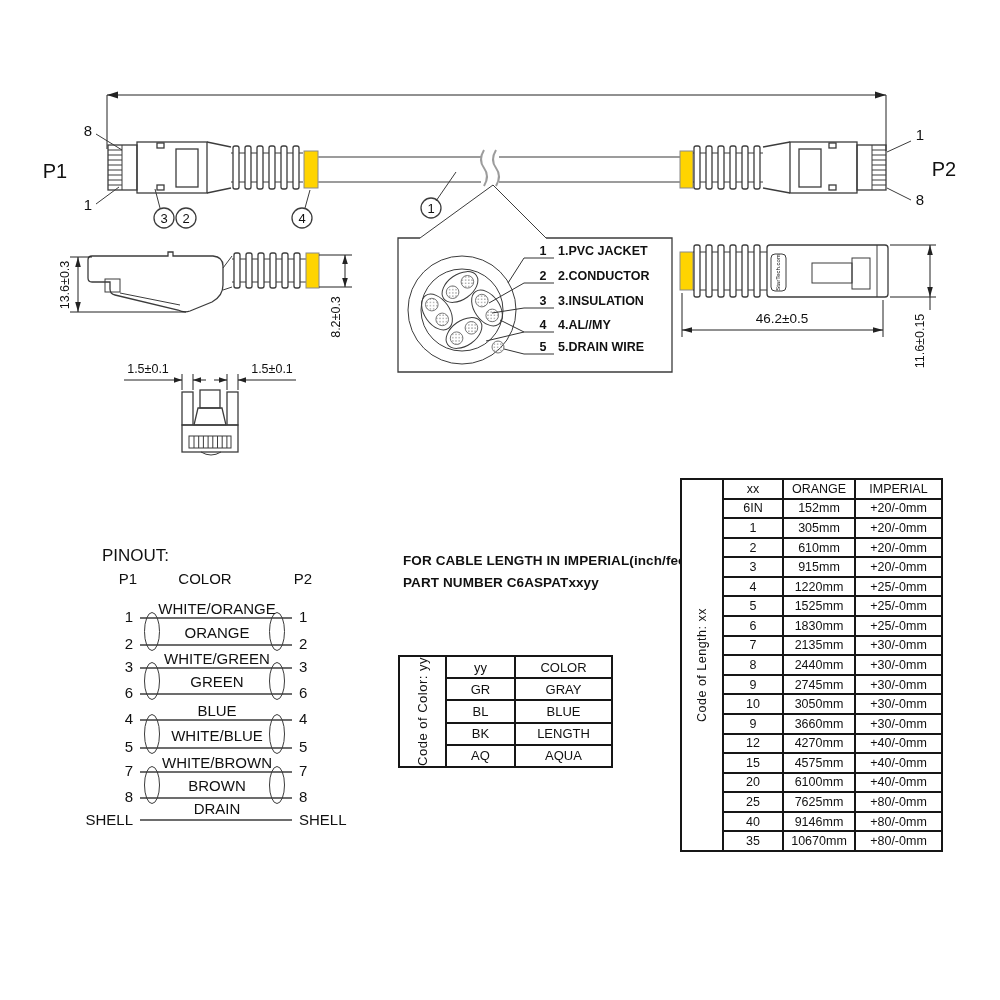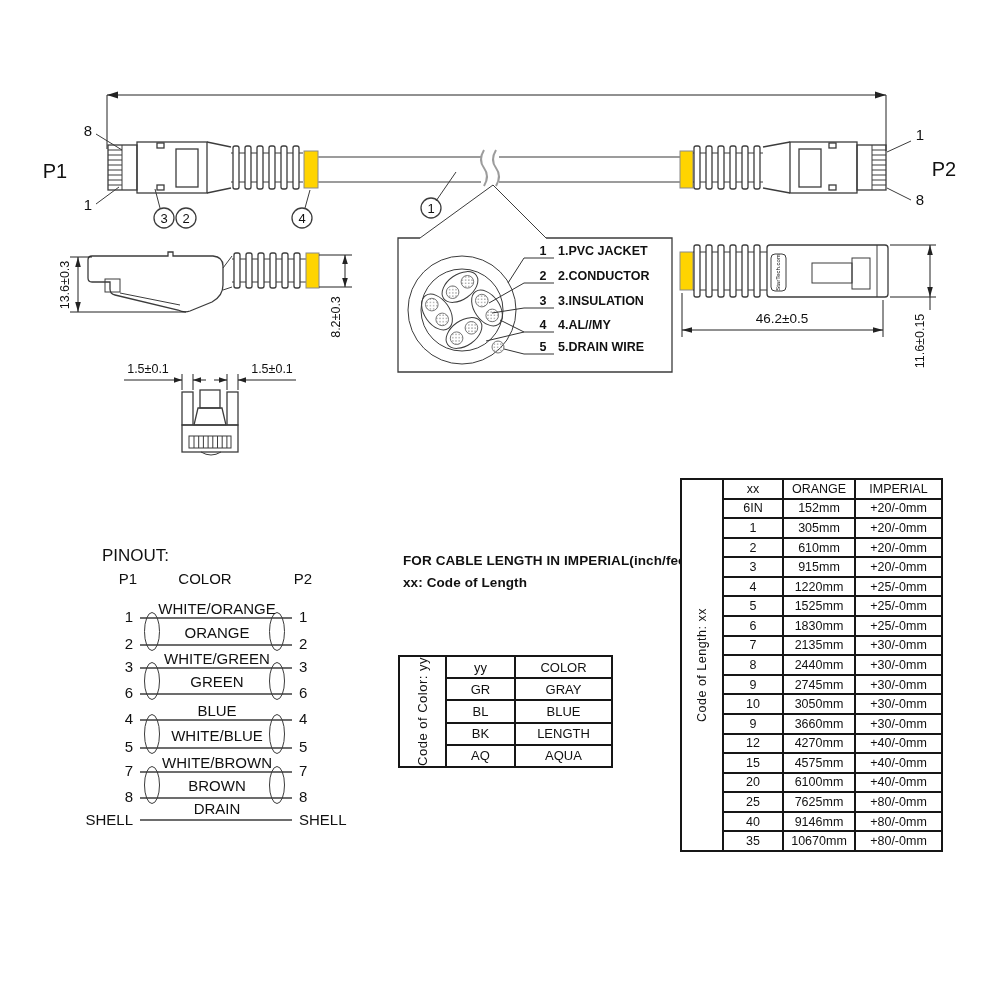--- a/index.html
+++ b/index.html
@@ -369,21 +369,21 @@
       <line class="lw" x1="140" y1="820" x2="292" y2="820"></line>
       <text x="133" y="825" text-anchor="end">SHELL</text>
       <text x="217" y="814" text-anchor="middle">DRAIN</text>
       <text x="299" y="825">SHELL</text>
     </g>
   </g>
 </svg>
 
 <div id="partInfo">
   <div>FOR CABLE LENGTH IN IMPERIAL(inch/feet)</div>
-  <div>xx: Code of Length</div>
+  <div>PART NUMBER C6ASPATxxyy</div>
 </div>
 
 <table id="colTable" class="tbl">
   <tbody>
         <tr>
     <td class="vcell" rowspan="5" style="width:45px">
       <div>Code of Color: yy</div>
     </td>
     <th style="width:67px">yy</th>
     <th style="width:95px">COLOR</th>

